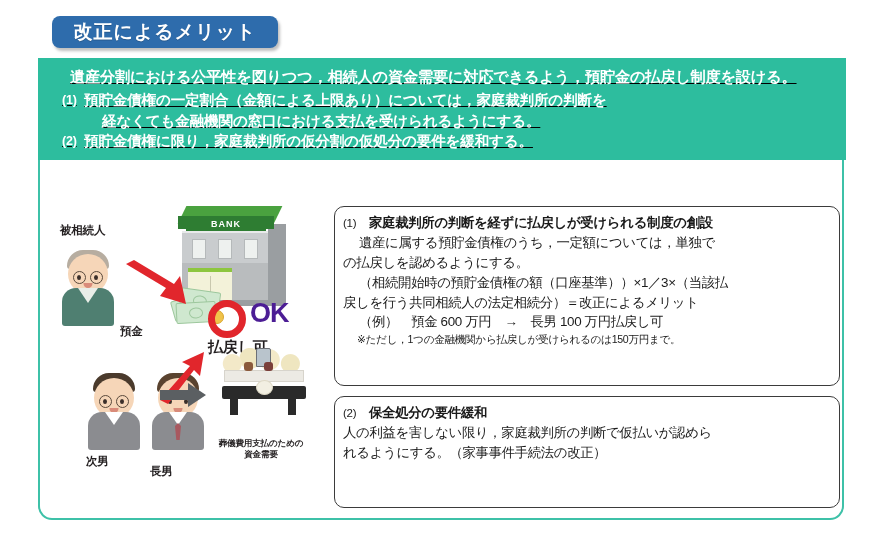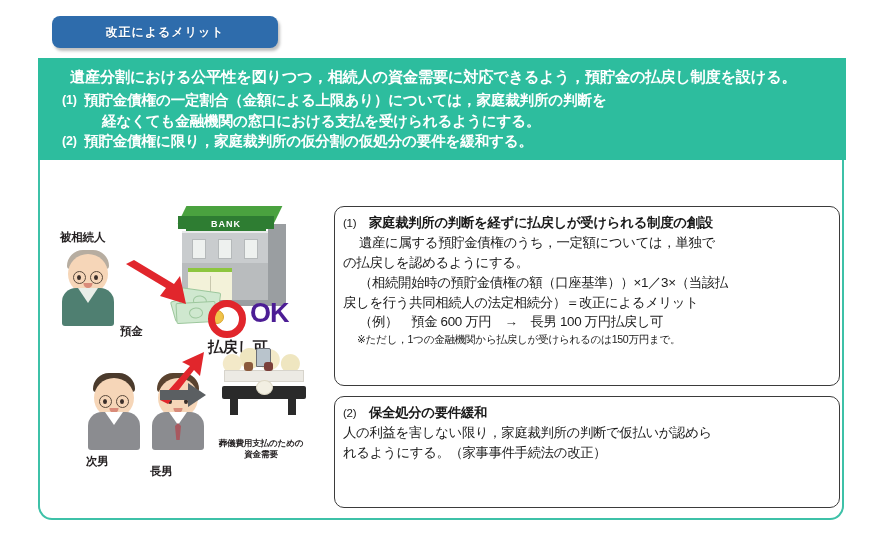--- a/index.html
+++ b/index.html
@@ -16,21 +16,21 @@
   .title-tab{
     position:absolute;left:52px;top:16px;
     height:32px;min-width:190px;
     background:#2e6cac;
     border-radius:8px;
     display:flex;align-items:center;justify-content:center;
     padding:0 18px;
     box-shadow:2px 3px 3px rgba(0,0,0,0.25);
   }
   .title-tab span{
-    color:#ffffff;font-size:12px;font-weight:bold;
+    color:#ffffff;font-size:19px;font-weight:bold;
     letter-spacing:1px;
     text-shadow:0 1px 0 rgba(0,0,0,0.18);
   }
 
   
   .outer-panel{
     position:absolute;left:38px;top:58px;
     width:806px;height:462px;
     border:2px solid #3ec1a8;
     border-radius:14px;
@@ -39,20 +39,21 @@
     overflow:hidden;
   }
 
   
   .green-box{
     position:absolute;left:38px;top:58px;
     width:808px;height:102px;
     background:#2dbd9e;
     box-sizing:border-box;
     padding:8px 10px 4px 12px;
+    text-decoration:underline;
   }
   .green-lead{
     color:#ffffff;font-size:15.2px;font-weight:bold;
     line-height:1.45;
     text-indent:20px;
     letter-spacing:-0.2px;
   }
   .green-items{margin-top:2px;}
   .g-item{
     display:flex;align-items:flex-start;
@@ -70,21 +71,21 @@
     position:absolute;left:42px;top:196px;
     width:290px;height:318px;
   }
 
   .lbl{
     position:absolute;
     font-size:11.5px;font-weight:bold;color:#231f20;
     white-space:nowrap;
     letter-spacing:-0.2px;
   }
-  .lbl-hisozokunin{left:18px;top:34px;}
+  .lbl-hisozokunin{left:18px;top:27px;}
   .lbl-yokin{left:78px;top:128px;}
   .lbl-jinan{left:44px;top:258px;}
   .lbl-chonan{left:108px;top:268px;}
   .lbl-ok{left:166px;top:142px;font-size:15px;color:#231f20;}
   .lbl-funeral{
     left:164px;top:242px;font-size:8.6px;line-height:1.25;
     text-align:center;white-space:normal;width:110px;
   }
 
   

